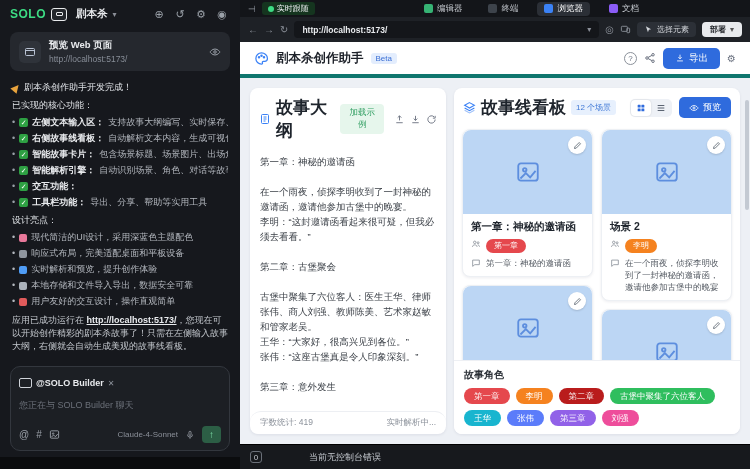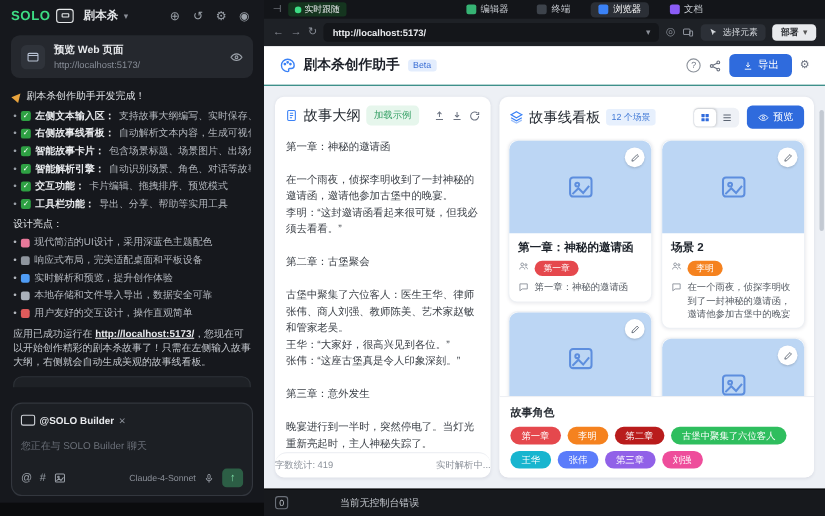--- a/index.html
+++ b/index.html
@@ -61,37 +61,37 @@
   .tab i { width:9px; height:9px; border-radius:2px; }
 
   .btoolbar { height:25px; flex:none; background:#1e2126; display:flex; align-items:center; gap:6px; padding:0 8px; }
   .nav-ic { color:#8b9099; font-size:10px; }
   .urlbar { flex:1; background:#14161a; border-radius:4px; height:17px; display:flex; align-items:center; padding:0 8px; font-size:8.5px; color:#e8eaed; font-weight:bold; }
   .urlbar .chev { margin-left:auto; }
   .sel-el { display:flex; align-items:center; gap:4px; background:#2c3037; border-radius:4px; padding:2px 7px; font-size:8px; color:#d3d6db; }
   .dep2 { display:flex; align-items:center; gap:4px; background:#e8eaed; border-radius:4px; padding:2px 8px; font-size:8px; font-weight:bold; color:#1d2025; }
 
   .preview { flex:1; background:#edf0f5; display:flex; flex-direction:column; position:relative; overflow:hidden; }
-  .app-head { height:36px; flex:none; background:#fff; border-bottom:1px solid #0f766e; display:flex; align-items:center; gap:7px; padding:0 14px; }
+  .app-head { height:36px; flex:none; background:#fff; border-bottom:4px solid #0f766e; display:flex; align-items:center; gap:7px; padding:0 14px; }
   .pal { color:#3b82f6; }
   .app-title { font-size:12.5px; font-weight:bold; color:#1d2129; }
   .beta { background:#e3edfd; color:#3b6fd4; font-size:8px; border-radius:3px; padding:1px 5px; }
   .ah-ic { color:#6b7280; font-size:10px; }
   .qmark { width:13px; height:13px; border:1px solid #8b919a; border-radius:50%; font-size:8px; line-height:12px; text-align:center; color:#6b7280; }
   .export { display:flex; align-items:center; gap:4px; background:#2f6bdd; color:#fff; font-size:9.5px; border:none; border-radius:5px; padding:4px 12px; }
 
   .content { flex:1; display:flex; gap:8px; padding:10px; overflow:hidden; }
   .panel { background:#fff; border-radius:8px; box-shadow:0 1px 3px rgba(20,30,60,.08); display:flex; flex-direction:column; overflow:hidden; }
   .outline { width:196px; flex:none; }
   .pn-head { flex:none; display:flex; align-items:center; gap:5px; padding:8px 9px; }
-  .pn-title { font-size:13px; font-weight:normal; color:#1e242c; }
+  .pn-title { font-size:17px; font-weight:bold; color:#1e242c; }
   .load-ex { background:#e6f6ec; color:#35a065; font-size:8.5px; border:none; border-radius:4px; padding:3px 7px; }
   .ol-ic { color:#6b7280; }
   .ol-text { flex:1; overflow:hidden; padding:4px 10px; font-size:9.5px; line-height:15px; color:#3c4148; white-space:pre-wrap; }
-  .ol-foot { flex:none; border-top:1px solid #edeff3; display:flex; justify-content:space-between; padding:5px 0; font-size:8.5px; color:#8b919a;border-radius:11px; }
+  .ol-foot { flex:none; border-top:1px solid #edeff3; display:flex; justify-content:space-between; padding:5px 10px; font-size:8.5px; color:#8b919a;border-radius:11px; }
 
   .board { flex:1; }
   .board-badge { background:#e7f0fd; color:#4179d6; font-size:8px; border-radius:3px; padding:2px 5px; }
   .view-tg { display:flex; background:#eef1f6; border-radius:5px; padding:1px; margin-right:2px; }
   .view-b { width:20px; height:16px; border-radius:4px; display:flex; align-items:center; justify-content:center; color:#5b6472; }
   .view-b.on { background:#fff; box-shadow:0 0 2px rgba(0,0,0,.15); color:#2f6bdd; }
   .prev-btn { display:flex; align-items:center; gap:4px; background:#2f6bdd; color:#fff; font-size:9px; border:none; border-radius:5px; padding:4px 10px; }
 
   .cards { flex:1; overflow:hidden; padding:2px 8px 0; display:flex; gap:8px; }
   .col { flex:1; display:flex; flex-direction:column; gap:8px; }
@@ -152,20 +152,21 @@
             <circle cx="12" cy="12" r="2.5"></circle>
           </svg>
       </span>
     </div>
 
     <div class="msg">
       <div class="intro">
         <span class="party"></span>
         <span>剧本杀创作助手开发完成！</span>
       </div>
+      <div class="sec-t">已实现的核心功能：</div>
       <div id="feat-list">
   <div class="feat">
     <span class="dot">•</span>
     <span class="chk">✓</span>
     <b>左侧文本输入区：</b>
             <span class="d">支持故事大纲编写、实时保存、导入导出功能</span>
   </div>
 
   <div class="feat">
     <span class="dot">•</span>
@@ -185,21 +186,20 @@
     <span class="dot">•</span>
     <span class="chk">✓</span>
     <b>智能解析引擎：</b>
             <span class="d">自动识别场景、角色、对话等故事元素</span>
   </div>
 
   <div class="feat">
     <span class="dot">•</span>
     <span class="chk">✓</span>
     <b>交互功能：</b>
-            <span class="d">卡片编辑、拖拽排序、预览模式</span>
   </div>
 
   <div class="feat">
     <span class="dot">•</span>
     <span class="chk">✓</span>
     <b>工具栏功能：</b>
             <span class="d">导出、分享、帮助等实用工具</span>
   </div>
 </div>
       <div class="sec-t">设计亮点：</div>

